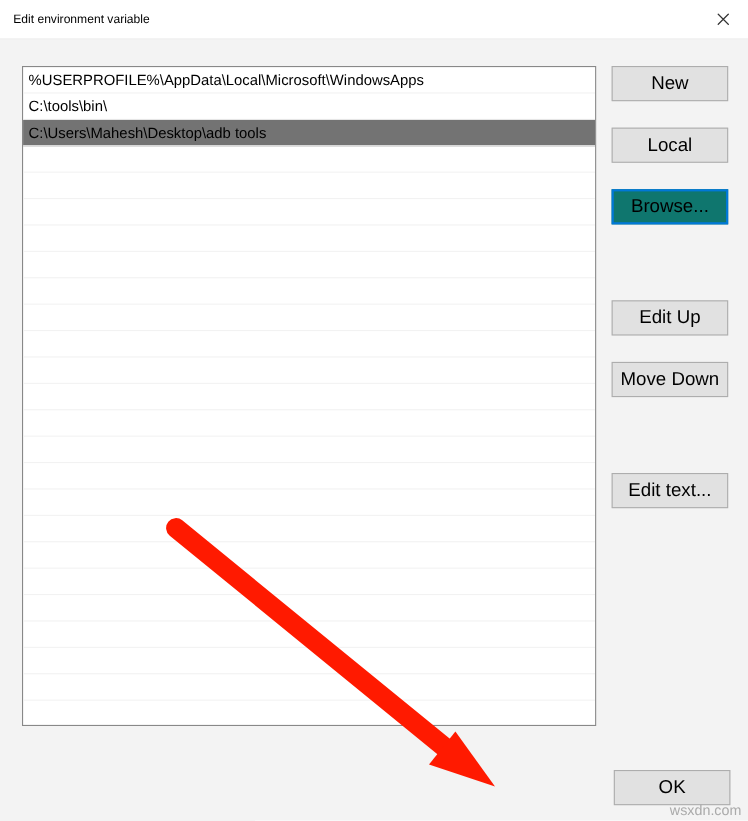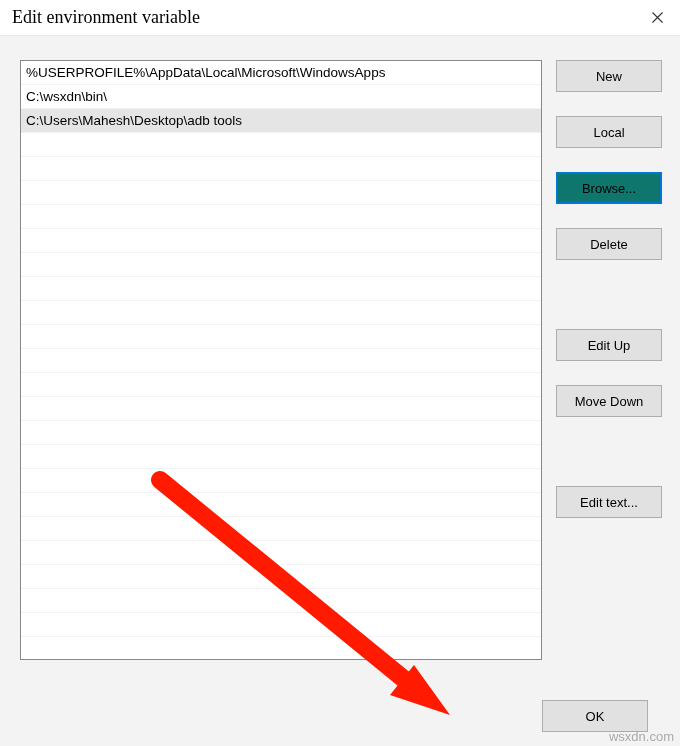--- a/index.html
+++ b/index.html
@@ -20,23 +20,22 @@
     }
     .titlebar {
       height: 36px;
       display: flex;
       align-items: center;
       padding: 0 0 0 12px;
       border-bottom: 1px solid #e8e8e8;
     }
     .title-text {
       flex: 1;
-      font-size: 18px;
+      font-size: 11px;
       color: #000;
-      font-family: Liberation Serif, serif;
     }
     .close-btn {
       width: 46px;
       height: 36px;
       display: flex;
       align-items: center;
       justify-content: center;
       cursor: pointer;
       font-size: 14px;
       color: #333;
@@ -76,45 +75,45 @@
       padding: 0 4px 0 5px;
       font-size: 13.5px;
       color: #000;
       cursor: default;
       border-bottom: 1px solid #f2f2f2;
       white-space: nowrap;
       overflow: hidden;
       text-overflow: ellipsis;
     }
     .path-row.selected {
-      background: #e5e5e5;
+      background: #737373;
     }
     .btn-col {
       width: 106px;
       display: flex;
       flex-direction: column;
     }
     .spacer { flex: 0 0 auto; }
     .win-btn {
       height: 32px;
       border: 1px solid #adadad;
       background: #e1e1e1;
       font-family: inherit;
-      font-size: 13px;
+      font-size: 17px;
       color: #000;
       cursor: pointer;
       margin-bottom: 24px;
     }
     .win-btn.focused {
       border: 2px solid #0078d7;
       background: #0f766e;
     }
     .bottom-row {
       position: absolute;
-      right: 32px;
+      right: 16px;
       bottom: 14px;
       display: flex;
       gap: 14px;
     }
     .bottom-row .win-btn {
       width: 106px;
       margin-bottom: 0;
     }
     .arrow-overlay {
       position: absolute;
@@ -143,21 +142,21 @@
     </button>
   </div>
 
   <div class="client">
     <div class="layout">
 
       <div class="list-col">
         <div class="path-list">
           <div class="list-inner" id="list-inner">
               <div class="path-row">%USERPROFILE%\AppData\Local\Microsoft\WindowsApps</div>
-              <div class="path-row">C:\wsxdn\bin\</div>
+              <div class="path-row">C:\tools\bin\</div>
               <div class="path-row selected">C:\Users\Mahesh\Desktop\adb tools</div>
               <div class="path-row"></div>
               <div class="path-row"></div>
               <div class="path-row"></div>
               <div class="path-row"></div>
               <div class="path-row"></div>
               <div class="path-row"></div>
               <div class="path-row"></div>
               <div class="path-row"></div>
               <div class="path-row"></div>
@@ -175,21 +174,20 @@
               <div class="path-row"></div>
               <div class="path-row"></div>
             </div>
         </div>
       </div>
 
       <div class="btn-col">
         <button class="win-btn">New</button>
         <button class="win-btn">Local</button>
         <button class="win-btn focused">Browse...</button>
-        <button class="win-btn">Delete</button>
         <div class="spacer" style="height:45px"></div>
         <button class="win-btn">Edit Up</button>
         <button class="win-btn">Move Down</button>
         <div class="spacer" style="height:45px"></div>
         <button class="win-btn">Edit text...</button>
       </div>
 
     </div>
 
     <div class="bottom-row">

